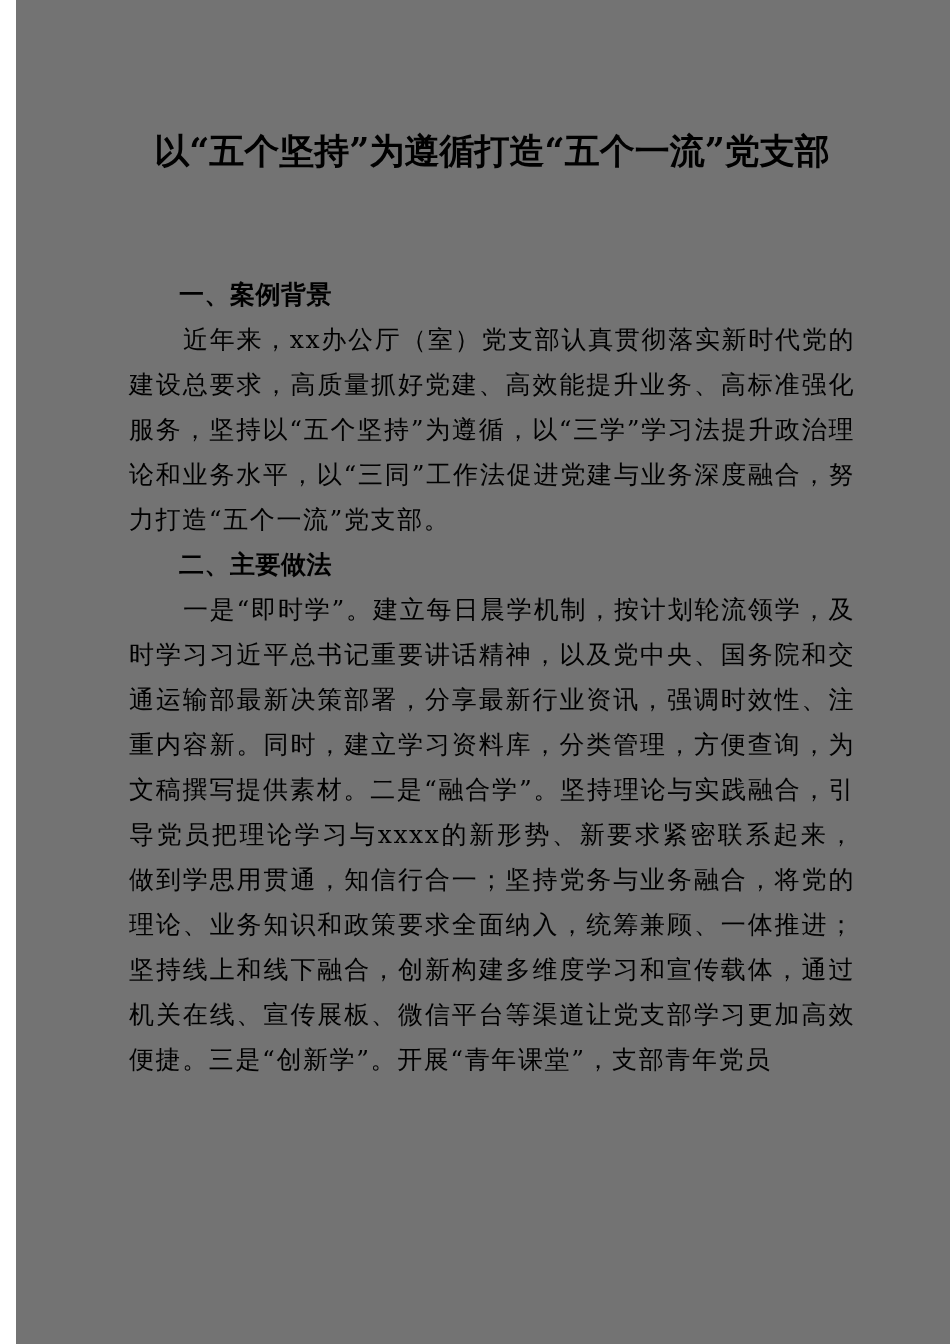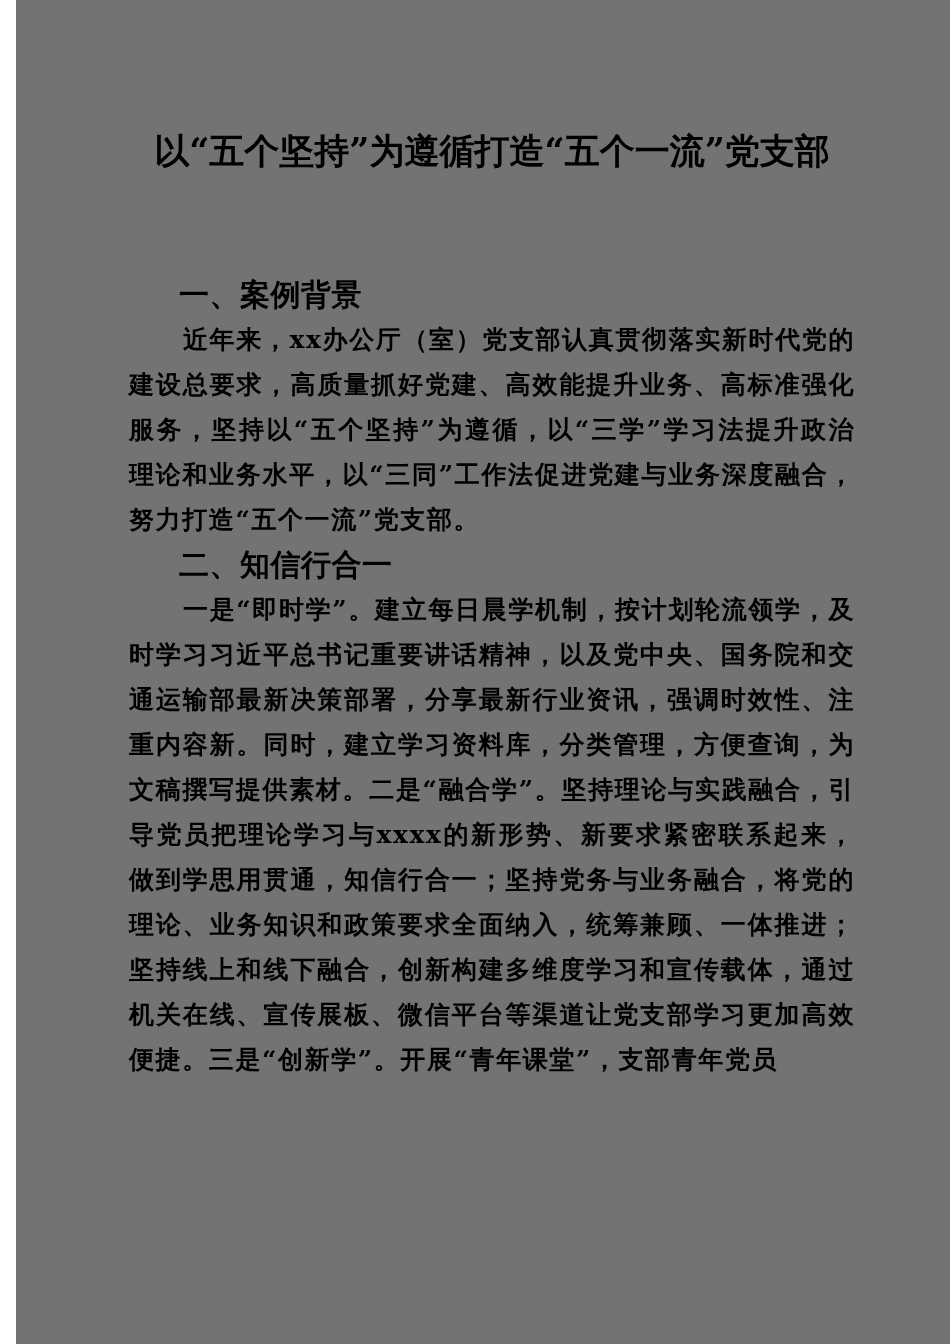--- a/index.html
+++ b/index.html
@@ -57,40 +57,39 @@
     top: 272px;
     left: 0;
     width: 726px;
   }
 
   .heading {
     margin: 0;
     padding: 0;
     font-family: "DejaVu Sans", "Liberation Sans", sans-serif;
     font-weight: 700;
-    font-size: 30px;
+    font-size: 25px;
     line-height: 45px;
     height: 45px;
     text-indent: 50px;
     white-space: nowrap;
     letter-spacing: 0.5px;
   }
 
   .para {
     margin: 0;
     padding: 0;
     font-family: "DejaVu Serif", "Liberation Serif", serif;
     font-size: 25px;
     line-height: 45px;
     text-align: justify;
     text-justify: inter-ideograph;
     text-indent: 54px;
     letter-spacing: 1.6px;
     word-break: break-all;
-    font-weight: bold;
   }
 
   .para:last-child {
     text-align: left;
   }
 
   
   .para.justify-full {
     text-align: justify;
   }
@@ -103,20 +102,20 @@
   <div class="content">
 
     <h1 class="doc-title">以“五个坚持”为遵循打造“五个一流”党支部</h1>
 
     <div class="body-block">
 
       <h2 class="heading">一、案例背景</h2>
 
       <p class="para justify-full">近年来，xx办公厅（室）党支部认真贯彻落实新时代党的建设总要求，高质量抓好党建、高效能提升业务、高标准强化服务，坚持以“五个坚持”为遵循，以“三学”学习法提升政治理论和业务水平，以“三同”工作法促进党建与业务深度融合，努力打造“五个一流”党支部。</p>
 
-      <h2 class="heading">二、知信行合一</h2>
+      <h2 class="heading">二、主要做法</h2>
 
 
       <p class="para justify-full">一是“即时学”。建立每日晨学机制，按计划轮流领学，及时学习习近平总书记重要讲话精神，以及党中央、国务院和交通运输部最新决策部署，分享最新行业资讯，强调时效性、注重内容新。同时，建立学习资料库，分类管理，方便查询，为文稿撰写提供素材。二是“融合学”。坚持理论与实践融合，引导党员把理论学习与xxxx的新形势、新要求紧密联系起来，做到学思用贯通，知信行合一；坚持党务与业务融合，将党的理论、业务知识和政策要求全面纳入，统筹兼顾、一体推进；坚持线上和线下融合，创新构建多维度学习和宣传载体，通过机关在线、宣传展板、微信平台等渠道让党支部学习更加高效便捷。三是“创新学”。开展“青年课堂”，支部青年党员</p>
 
     </div>
   </div>
 </div>
 
 </body></html>

